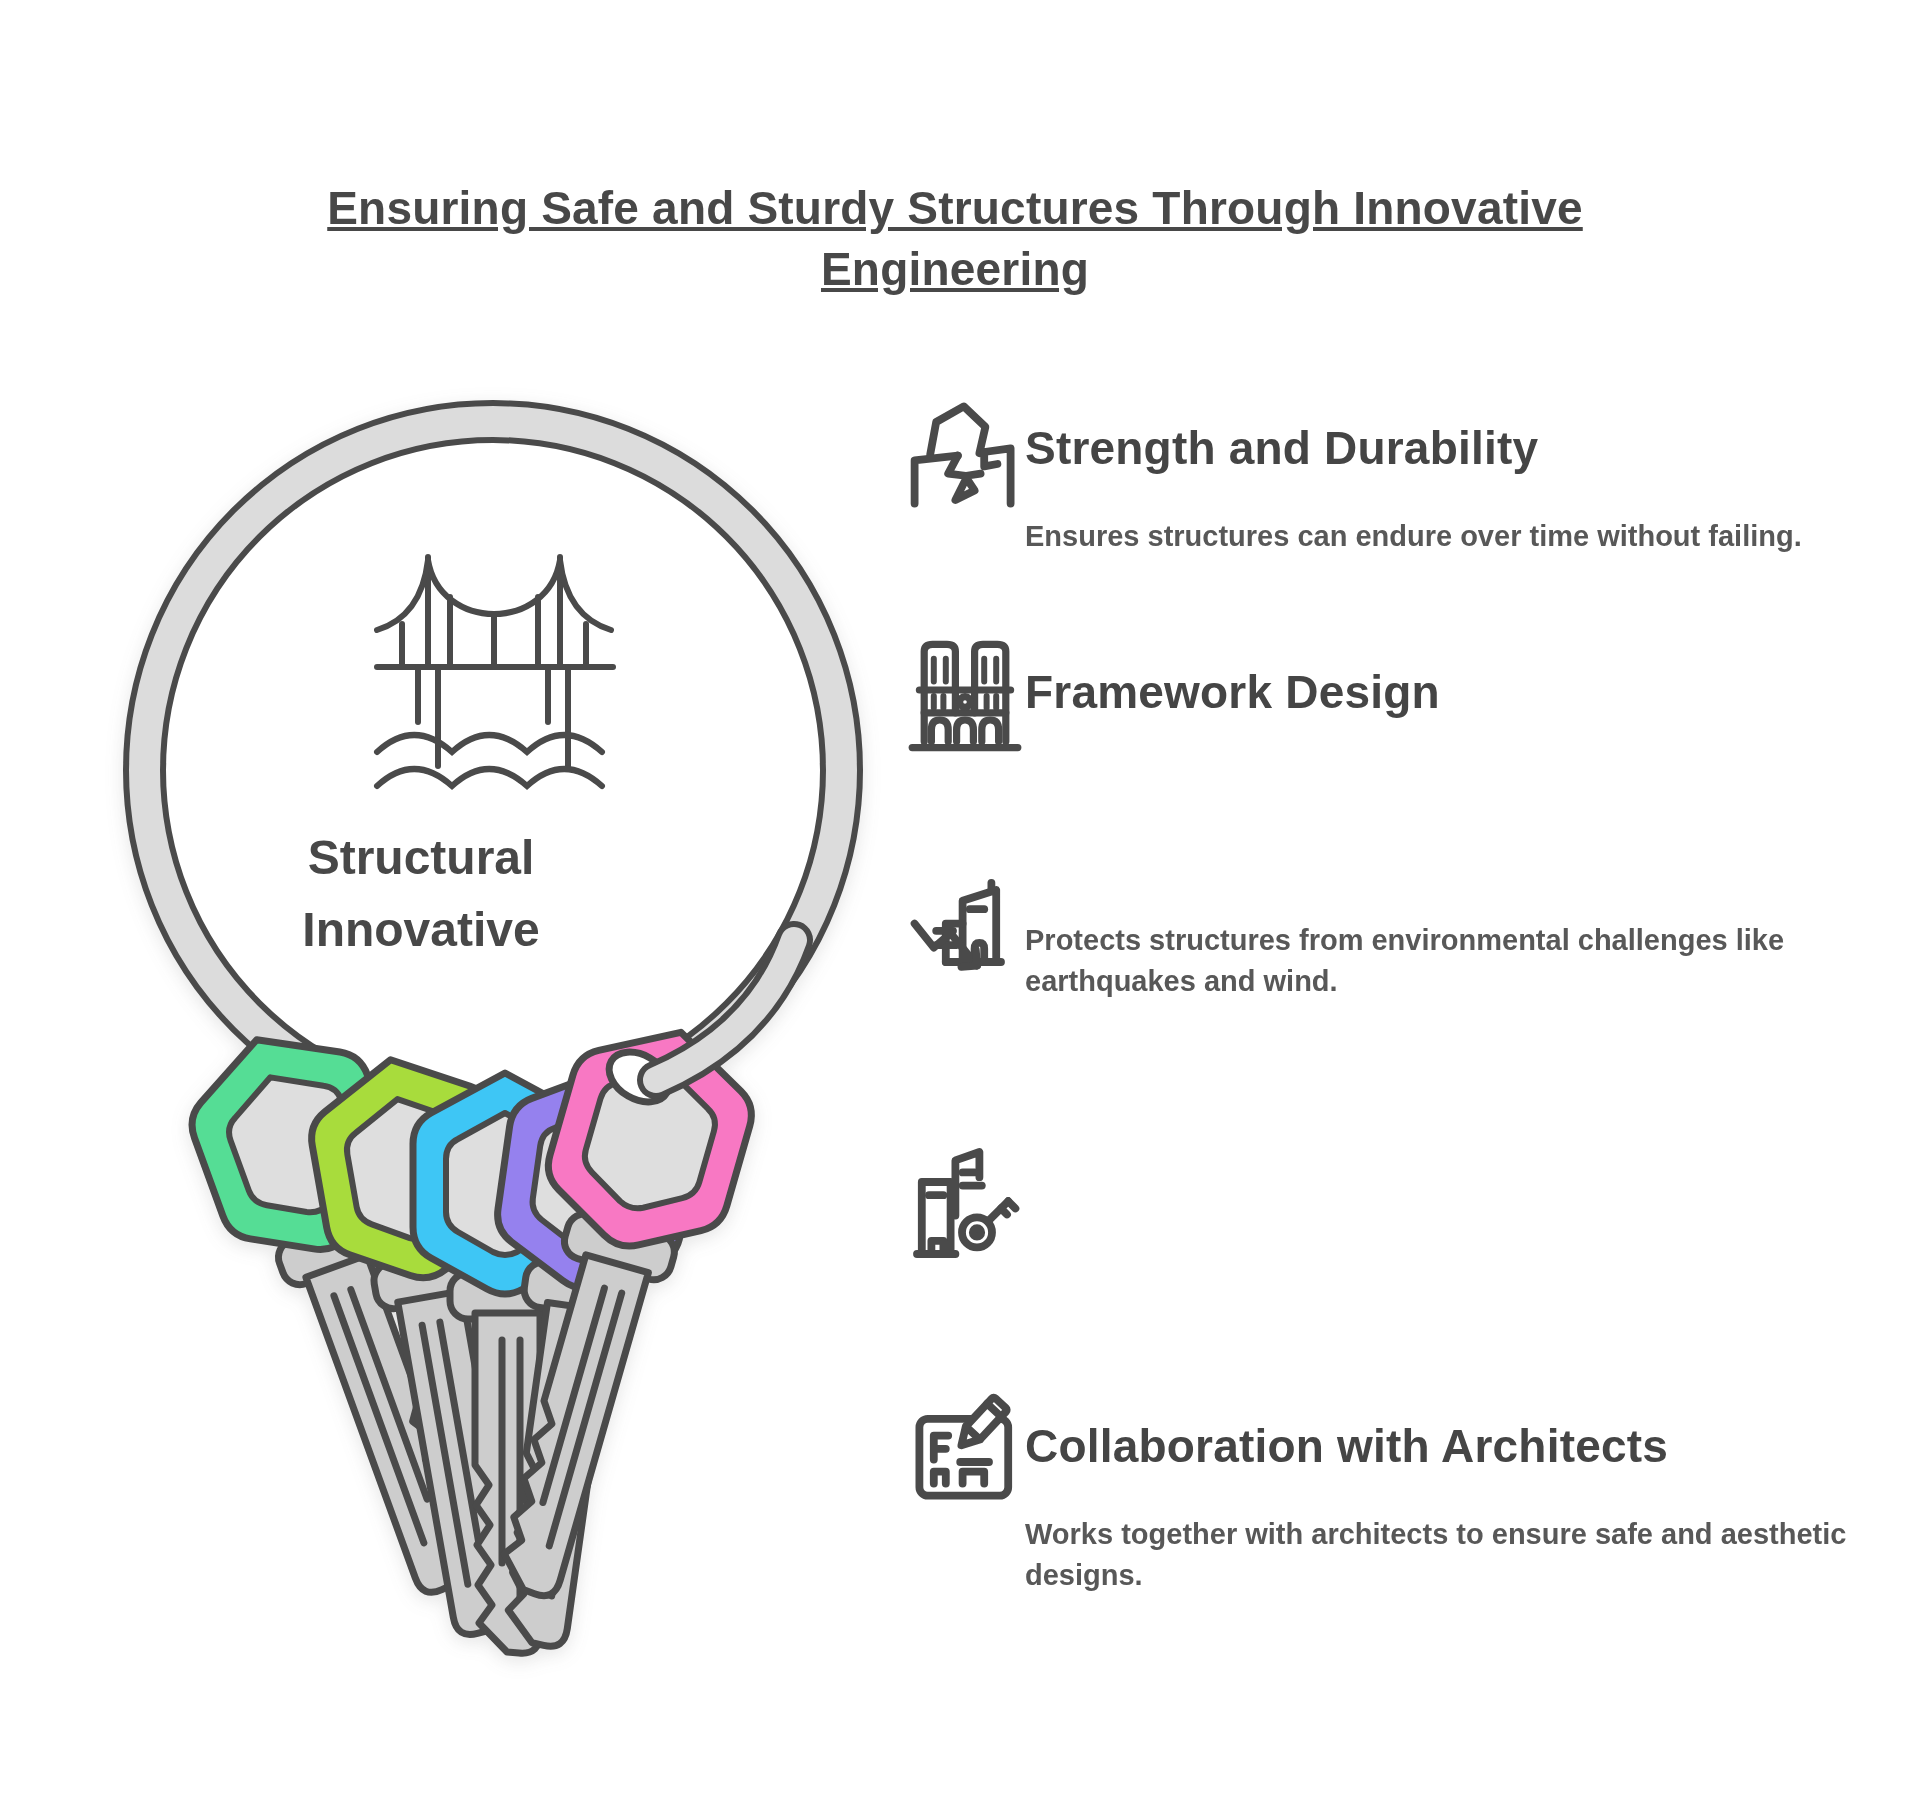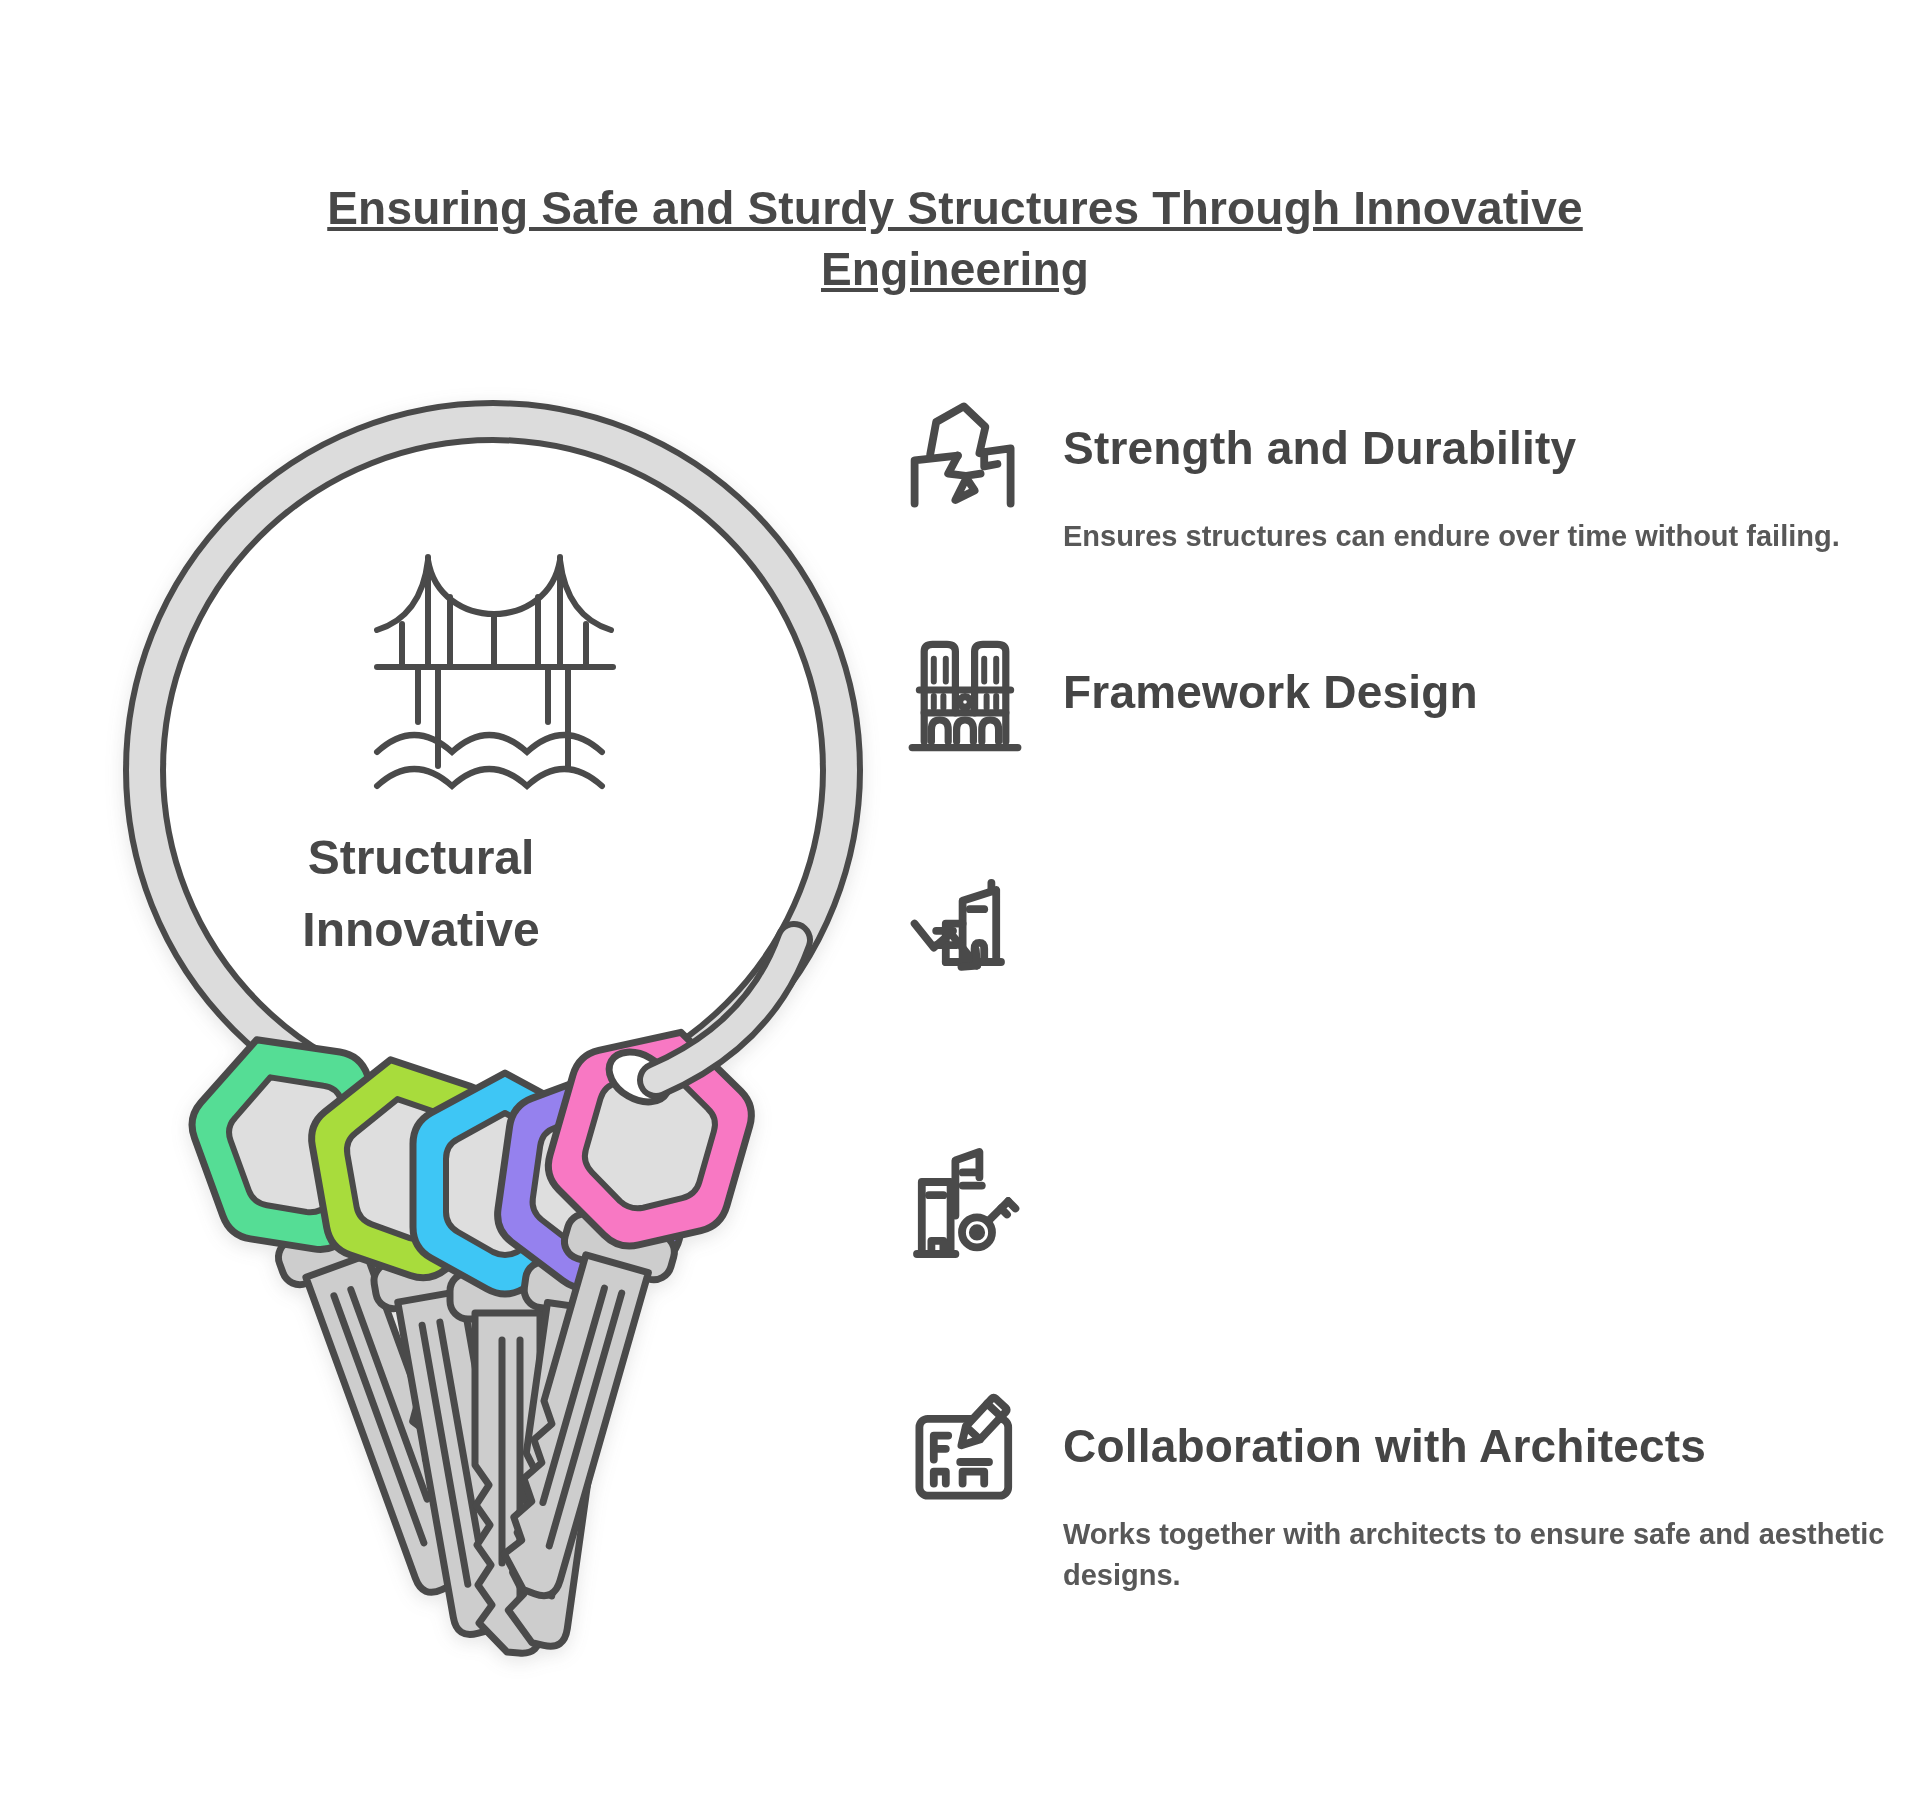--- a/index.html
+++ b/index.html
@@ -15,21 +15,21 @@
   }
   .keyring-svg{
     position:absolute;left:100px;top:380px;width:810px;height:1360px;
     filter:drop-shadow(0 5px 9px rgba(70,70,70,0.14));
   }
   .ring-label{
     position:absolute;left:161px;top:822px;width:520px;
     text-align:center;font-size:48px;font-weight:700;line-height:72px;
     color:var(--title-text,#484848);
   }
-  .feature{position:absolute;left:905px;display:flex;gap:38px;width:1000px;}
+  .feature{position:absolute;left:905px;display:flex;width:1000px;}
   .f1{top:392px}.f2{top:636px}.f3{top:878px}.f4{top:1146px}.f5{top:1390px}
   .feature .icon-wrap{width:120px;height:120px;flex:none;}
   .feature .icon-wrap svg{width:120px;height:120px;}
   .feature .body{width:860px;}
   .feature h2{
     margin:30px 0 0 0;font-size:46px;font-weight:700;line-height:52px;
     color:var(--heading-text,#454545);letter-spacing:0.2px;
   }
   .feature p{
     margin:42px 0 0 0;font-size:29px;font-weight:700;line-height:41px;
@@ -153,20 +153,21 @@
           <path d="M54,26 H66"></path>
           <path d="M58,70 V59 Q58,54 62,54 Q66,54 66,59 V70"></path>
           <path d="M72,10 V4"></path>
           <path d="M34,70 H80"></path>
           <path d="M8,38 L24,58 L38,46 L60,73"></path>
           <path d="M60,73 L47,74 M60,73 L59,60"></path>
         </g>
       </svg>
     </div>
     <div class="body">
+      <p>Protects structures from environmental challenges like earthquakes and wind.</p>
     </div>
   </div>
 
   <div class="feature f4">
     <div class="icon-wrap">
       <svg viewBox="0 0 100 100">
         <g class="ico" stroke-width="6.5">
           <path d="M14,90 V30 H38 V90"></path>
           <path d="M20,41 H32"></path>
           <path d="M22,90 V79 H32 V90"></path>

